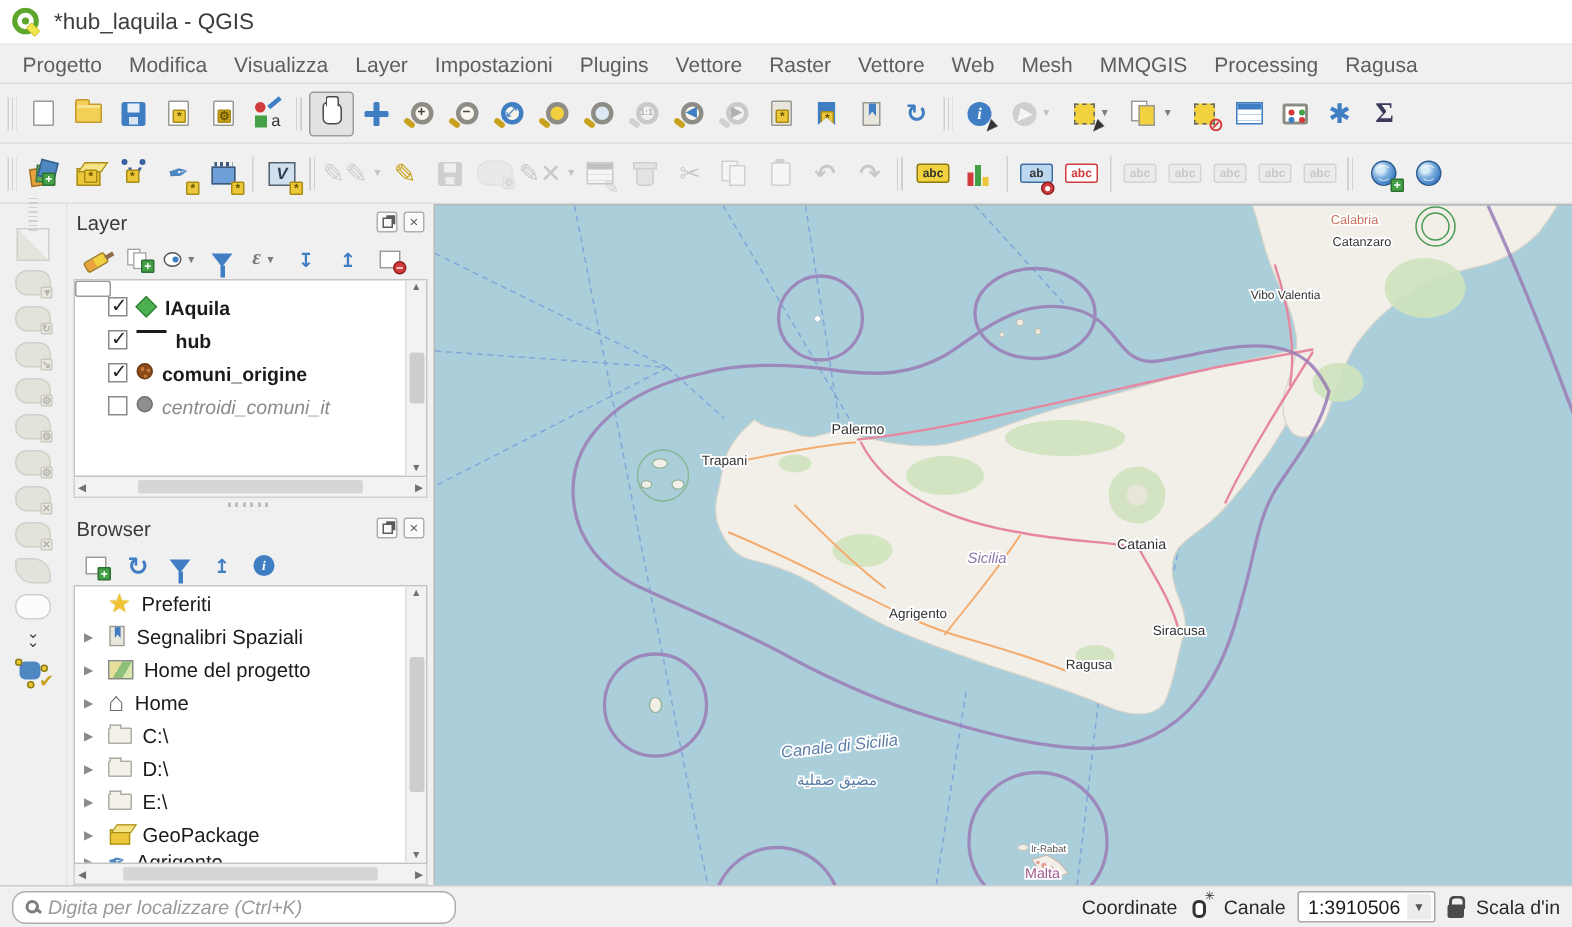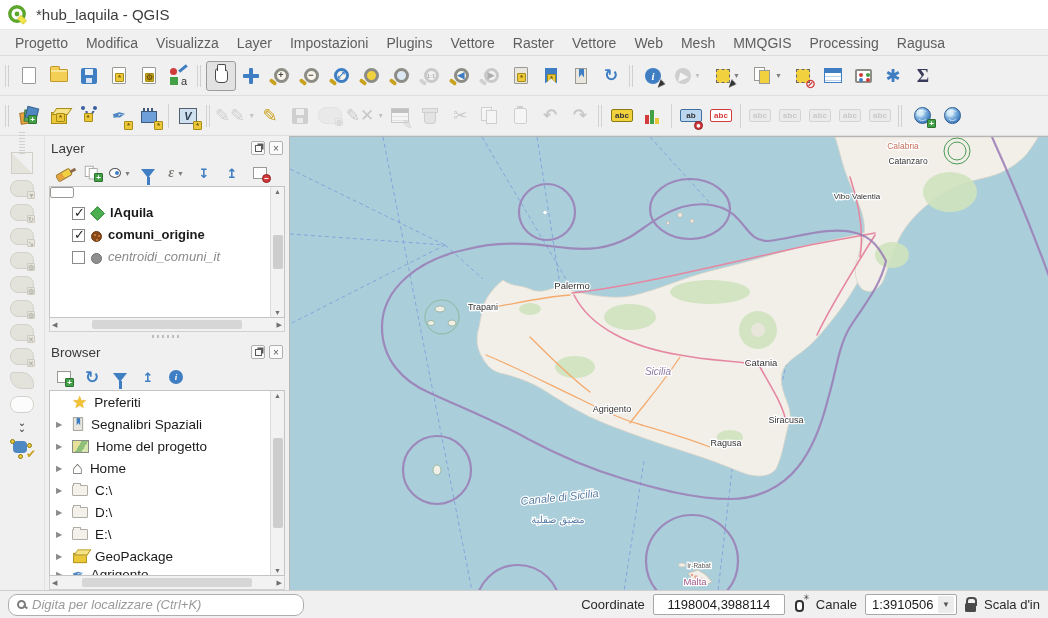--- a/index.html
+++ b/index.html
@@ -112,21 +112,21 @@
   .checkgeom .ck{position:absolute;right:-2px;bottom:-2px;color:#c9a21d;font-size:12px;font-weight:bold;}
   .dock{width:245px;flex:none;display:flex;flex-direction:column;background:#f0f0f0;border-right:1px solid #b8b8b8;}
   .panel-h{height:24px;display:flex;align-items:center;padding:0 6px;}
   .panel-title{font-size:13.5px;color:#3a3a3a;flex:1;}
   .pbtn{width:14px;height:14px;display:flex;align-items:center;justify-content:center;margin-left:4px;color:#5a5a5a;font-size:10px;border:1px solid #b0b0b0;background:#fafafa;border-radius:2px;}
   .pbtn .flo{width:7px;height:7px;border:1px solid #5a5a5a;box-shadow:2px -2px 0 -0.5px #5a5a5a;}
   .panel-tools{height:26px;display:flex;align-items:center;gap:6px;padding:0 8px;}
   .pt{width:22px;height:22px;display:flex;align-items:center;justify-content:center;position:relative;}
   .listbox{background:#fff;border:1px solid #c4c4c4;margin:0 4px;position:relative;overflow:hidden;}
   .layerlist{height:132px;}
-  .row{height:22px;display:flex;align-items:flex-end;gap:6px;padding-left:22px;font-size:13px;color:#1a1a1a;white-space:nowrap;}
+  .row{height:22px;display:flex;align-items:flex-start;gap:6px;padding-left:22px;font-size:13px;color:#1a1a1a;white-space:nowrap;}
   .row.clip{height:11px;overflow:hidden;align-items:flex-start;}
   .row.clip .inner{display:flex;align-items:center;gap:6px;transform:translateY(-10px);}
   .row .lbl{font-weight:bold;}
   .row.sel{background:#ececec;}
   .cb{width:13px;height:13px;border:1px solid #8a8a8a;background:#fff;flex:none;position:relative;}
   .cb.on::after{content:"✓";position:absolute;left:1px;top:-3px;font-size:13px;font-weight:bold;color:#222;}
   .sym-d{width:13px;height:13px;background:#4caf50;border:1px solid #2e7d32;transform:rotate(45deg) scale(.8);flex:none;}
   .sym-l{width:20px;height:2px;background:#1a1a1a;flex:none;}
   .sym-p{width:11px;height:11px;border-radius:50%;flex:none;background:radial-gradient(circle at 3px 3px,#c27a3a 0 1.2px,transparent 1.4px),radial-gradient(circle at 7px 4px,#c27a3a 0 1.2px,transparent 1.4px),radial-gradient(circle at 5px 8px,#c27a3a 0 1.2px,transparent 1.4px),#8a4a1a;border:1px solid #6a3a12;}
   .sym-g{width:11px;height:11px;border-radius:50%;background:#8f8f8f;border:1px solid #6f6f6f;flex:none;}
@@ -524,20 +524,25 @@
 
         </span>
       </div>
       <div class="row">
         <span class="cb on"></span>
         <span class="sym-d"></span>
         <span class="lbl">lAquila</span>
       </div>
       <div class="row">
         <span class="cb on"></span>
+        <span class="sym-l"></span>
+        <span class="lbl">hub</span>
+      </div>
+      <div class="row">
+        <span class="cb on"></span>
         <span class="sym-p"></span>
         <span class="lbl">comuni_origine</span>
       </div>
       <div class="row">
         <span class="cb"></span>
         <span class="sym-g"></span>
         <span class="it">centroidi_comuni_it</span>
       </div>
       <div class="vscroll">
           <span>▲</span>
@@ -749,21 +754,20 @@
   </div>
 </div>
 
 <div class="statusbar">
   <div class="locator">
     <span class="magsm"></span>
     <input placeholder="Digita per localizzare (Ctrl+K)" style="">
   </div>
   <span class="spacer"></span>
   <span class="sb-label">Coordinate</span>
-  <span class="sb-field coordf">1198004,3988114</span>
   <span class="trackic">
       <i></i>
     </span>
   <span class="sb-label">Canale</span>
   <span class="sb-field scalef">
     <span>1:3910506</span>
     <span class="ar">▼</span>
   </span>
   <span class="lockic"></span>
   <span class="sb-label" style="white-space:nowrap;">Scala d'in</span>

